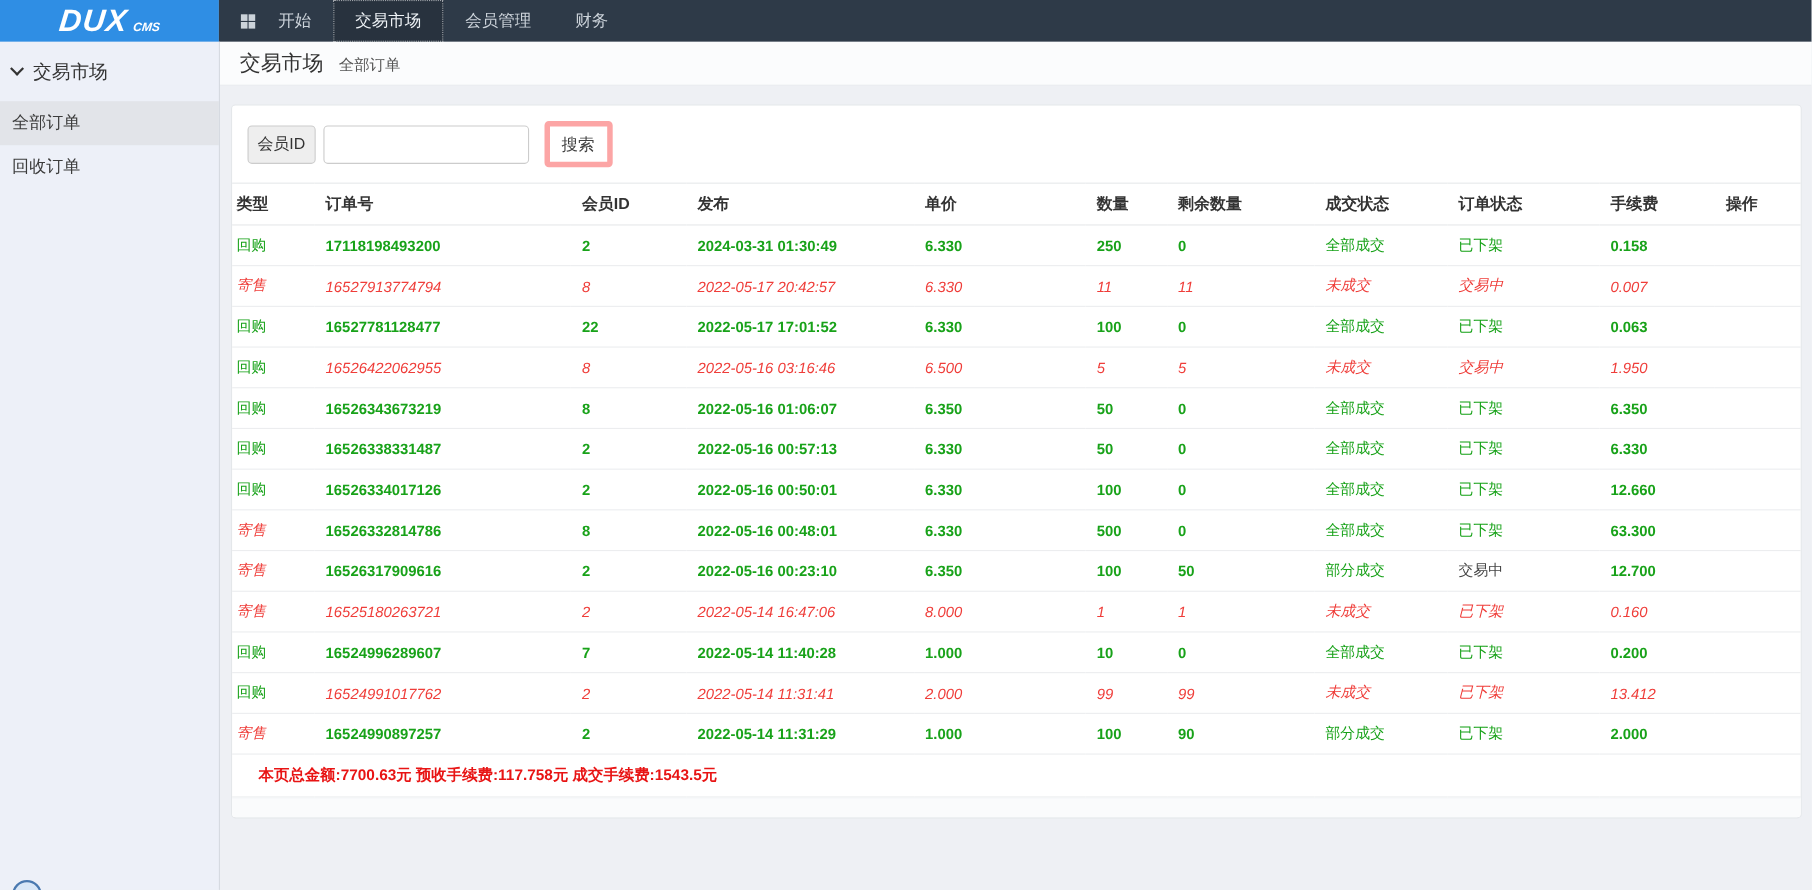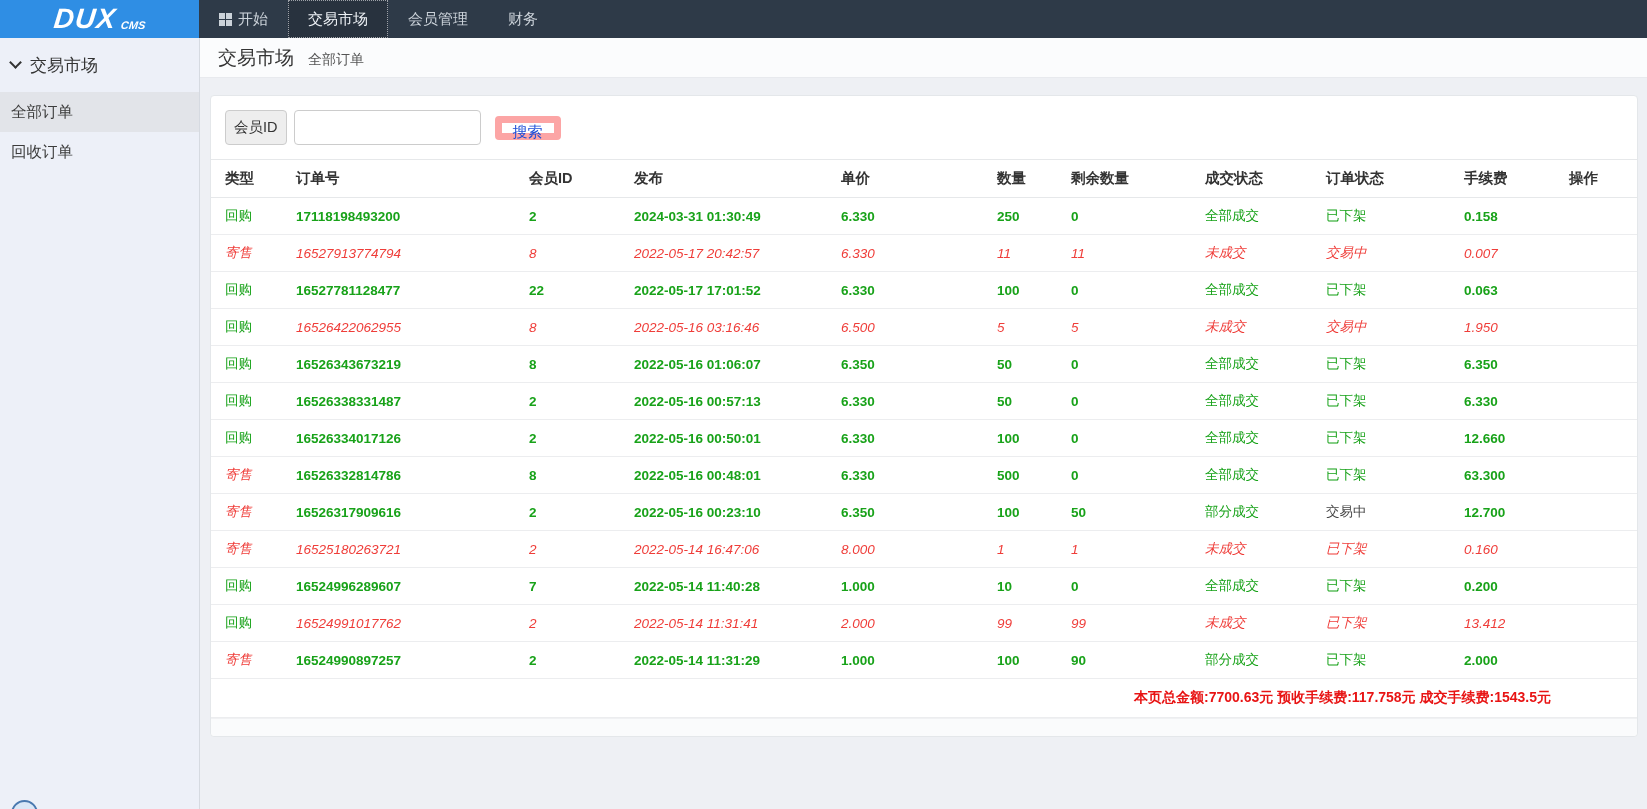--- a/index.html
+++ b/index.html
@@ -6,21 +6,21 @@
   html,body { width:1647px; height:809px; overflow:hidden;
     font-family:"Liberation Sans","DejaVu Sans",sans-serif; background:#eef0f4; }
 
   
   .topbar { display:flex; height:38px; }
   .logo { width:199px; background:#2f8ee4; color:#fff; display:flex;
     align-items:center; justify-content:center; font-style:italic; font-weight:bold; }
   .logo-main { font-size:28px; letter-spacing:1px; transform:skewX(-6deg); }
   .logo-sub { font-size:11px; margin:12px 0 0 5px; transform:skewX(-6deg); }
   .nav { flex:1; background:#2e3a48; display:flex; }
-  .nav-item { display:flex; align-items:center; gap:6px; padding:0 20px;
+  .nav-item { display:flex; align-items:center; gap:21px; padding:0 20px;
     color:#ccd3da; font-size:15px; cursor:pointer; white-space:nowrap; }
   .nav-item.active { background:#28323e; color:#eef2f6;
     outline:1px dotted rgba(255,255,255,.55); outline-offset:-1px; }
   .grid-icon { display:grid; grid-template-columns:6px 6px; grid-template-rows:6px 6px; gap:1px; }
   .grid-icon i { background:#ccd3da; }
 
   
   .shell { display:flex; height:771px; }
   .sidebar { width:200px; background:#edf0f8; border-right:1px solid #d6dae1; position:relative; flex:none; }
   .side-header { height:54px; display:flex; align-items:center; gap:10px;
@@ -40,35 +40,35 @@
     display:flex; align-items:center; padding-left:18px; gap:14px; flex:none; }
   .bc-title { font-size:19px; color:#333; }
   .bc-sub { font-size:14px; color:#555; margin-top:4px; }
 
   .card { margin:17px 9px 0 10px; background:#fff; border:1px solid #e4e7ea; border-radius:4px; }
   .search-row { padding:14px; display:flex; align-items:center; }
   .addon { height:35px; line-height:33px; padding:0 8px; background:#eee; border:1px solid #ccc;
     border-radius:4px; font-size:14.5px; color:#333; }
   .search-input { height:35px; width:187px; margin-left:7px; border:1px solid #ccc;
     border-radius:4px; padding:0 9px; font-size:14px; outline:none; }
-  .search-btn { height:24px; margin-left:14px; padding:0 11px; background:#fff;
-    border:7px solid #fca5a5; border-radius:4px; font-size:15px; color:#1d4ed8; cursor:pointer; }
+  .search-btn { height:42px; margin-left:14px; padding:0 11px; background:#fff;
+    border:5px solid #fca5a5; border-radius:4px; font-size:15px; color:#404040; cursor:pointer; }
 
   table { width:100%; border-collapse:collapse; table-layout:fixed; }
   th { text-align:left; font-size:14.5px; color:#333; font-weight:bold; padding:9px 10px;
     border-top:1px solid #e6e8ea; border-bottom:1px solid #e6e8ea; }
   td { font-size:13.5px; padding:9px 10px; border-bottom:1px solid #ecedef;
     overflow:hidden; white-space:nowrap; }
-  th:first-child, td:first-child { padding-left:14px; }
+  th:first-child, td:first-child { padding-left:4px; }
   .price { text-align:left; padding-right:58px; }
   .c-green { color:#18a219; }
   .c-red { color:#ef3d39;font-style:italic; }
   .c-muted { color:#454545; }
   .strong { font-weight:bold; }
-  td.summary { text-align:right; padding:10px 86px 10px 10px; color:#e81414;
+  td.summary { text-align:left; padding:10px 86px 10px 24px; color:#e81414;
     font-weight:bold; font-size:14px; }
   .card-footer { height:18px; background:#fafbfc; border-top:1px solid #f0f1f3;
     border-radius:0 0 4px 4px; }
 </style>
 </head>
 <body>
 
 <header class="topbar">
   <div class="logo">
     <span class="logo-main">DUX</span>

